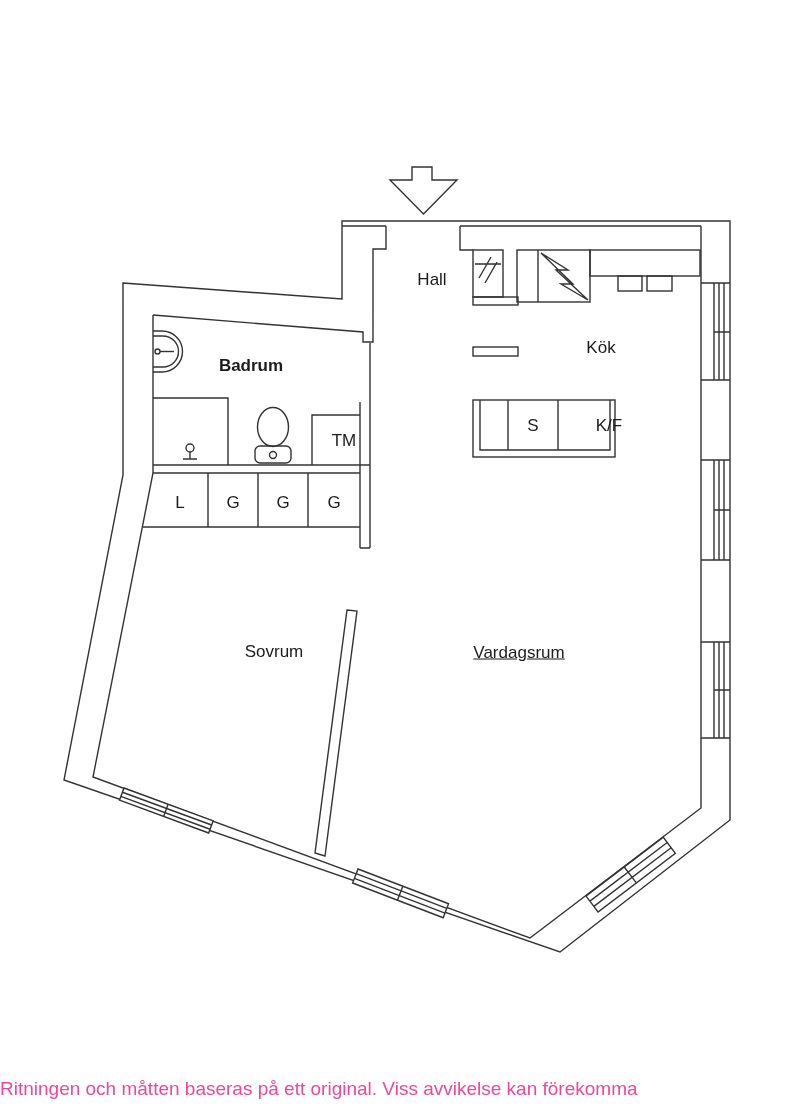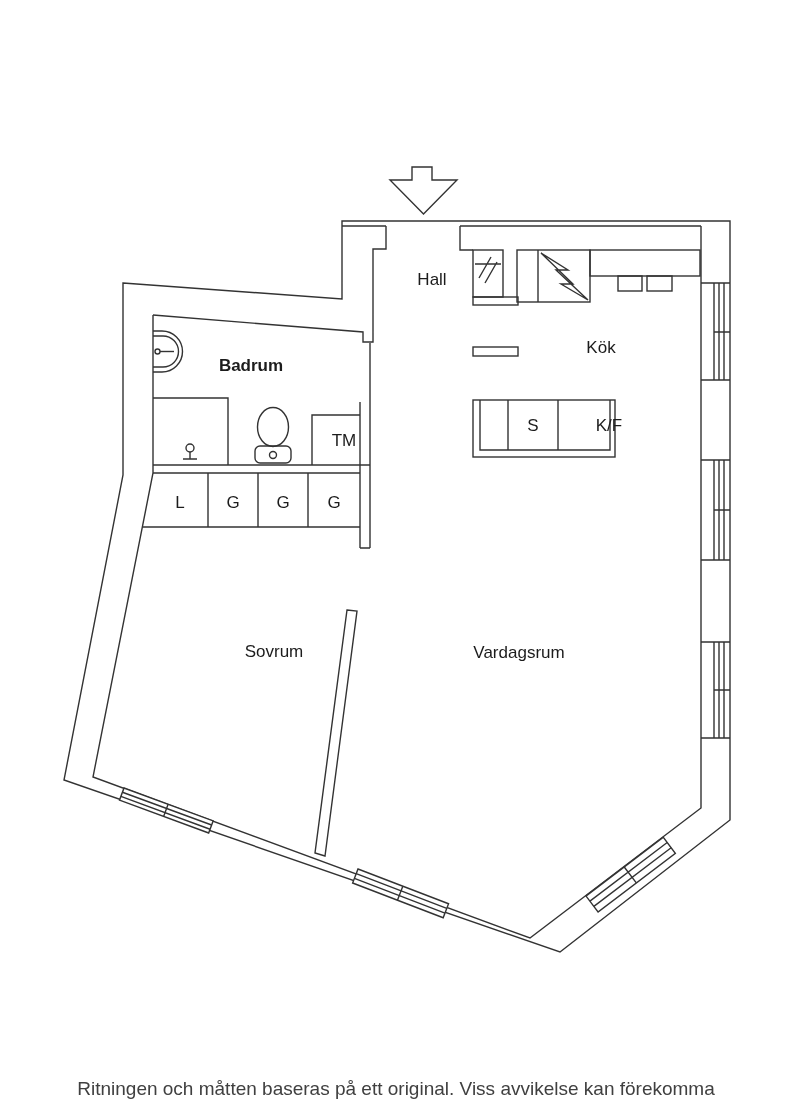--- a/index.html
+++ b/index.html
@@ -11,21 +11,21 @@
   #plan svg { position:absolute; left:0; top:0; }
   .w  { fill:none; stroke:var(--line); stroke-width:1.4; stroke-linejoin:miter; stroke-linecap:butt; }
   .wf { fill:#ffffff; stroke:var(--line); stroke-width:1.4; stroke-linejoin:miter; }
   .lbl {
     position:absolute; transform:translate(-50%,-50%);
     color:#1c1c1c; font-size:17px; line-height:1; white-space:nowrap;
   }
   .lbl.small { font-size:17px; }
   #caption {
     position:absolute; left:0; top:1078px; width:100%;
-    text-align:center; font-size:19px; color:#404040;
+    text-align:left; font-size:19px; color:#ec4899;
   }
 </style>
 </head>
 <body>
 
 <div id="plan">
   <svg width="792" height="1120" viewBox="0 0 792 1120">
 
     <g>
       <path class="wf" d="M412,167 L432,167 L432,180 L457,180 L423.5,214 L390,180 L412,180 Z"></path>
@@ -118,21 +118,21 @@
     <g transform="translate(586,896) rotate(-37.2)">
       <rect class="wf" x="0" y="0" width="97" height="20"></rect>
       <path class="w" d="M0,6.5 H97 M0,13 H97 M48,0 V20"></path>
     </g>
   </svg>
 
   <div class="lbl" style="left:432px; top:279px;">Hall</div>
   <div class="lbl" style="left:601px; top:347px;text-align:right;">Kök</div>
   <div class="lbl" style="left:251px; top:365px;font-weight:bold;">Badrum</div>
   <div class="lbl" style="left:228px; top:651px;margin-left:46px;">Sovrum</div>
-  <div class="lbl" style="left:519px; top:652px;">Vardagsrum</div>
+  <div class="lbl" style="left:519px; top:652px;text-decoration:underline;">Vardagsrum</div>
 
   <div class="lbl small" style="left:344px; top:440px;">TM</div>
   <div class="lbl small" style="left:180px; top:502px;">L</div>
   <div class="lbl small" style="left:233px; top:502px;">G</div>
   <div class="lbl small" style="left:283px; top:502px;">G</div>
   <div class="lbl small" style="left:334px; top:502px;">G</div>
   <div class="lbl small" style="left:533px; top:425px;">S</div>
   <div class="lbl small" style="left:584px; top:425px;margin-left:25px;">K/F</div>
 
   <div id="caption">Ritningen och måtten baseras på ett original. Viss avvikelse kan förekomma</div>

